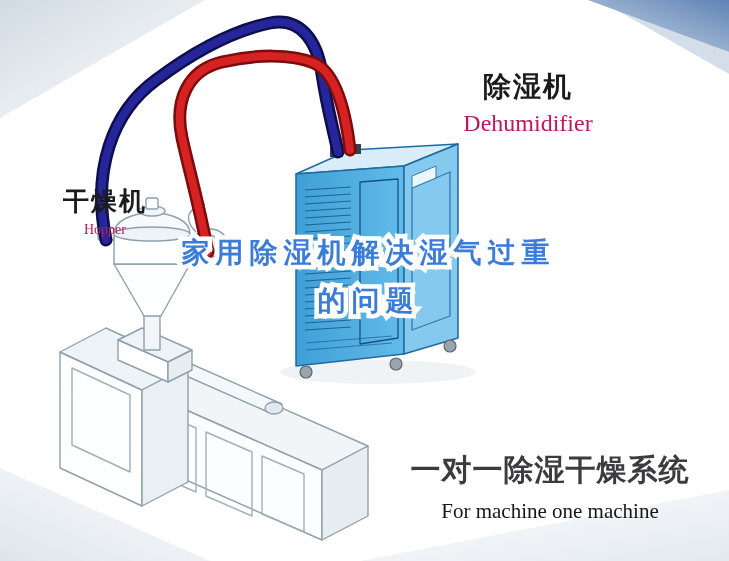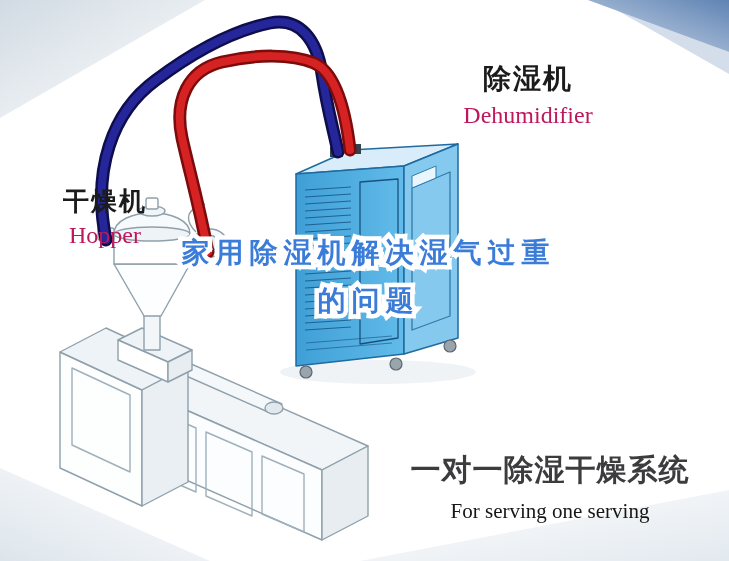--- a/index.html
+++ b/index.html
@@ -6,26 +6,26 @@
   .stage{
     position:relative;width:729px;height:561px;overflow:hidden;background:#ffffff;
     font-family:"Liberation Sans",sans-serif;
   }
   .abs{position:absolute;}
   svg{display:block;}
   
   .mlabel{position:absolute;text-align:center;color:#1b1b1b;}
   .mlabel .cn{font-weight:bold;display:block;}
   .mlabel .en{font-family:"Liberation Serif",serif;display:block;color:#be185d;}
-  .label-dehu{left:438px;top:60px;width:180px;}
+  .label-dehu{left:438px;top:68px;width:180px;}
   .label-dehu .cn{font-size:28px;letter-spacing:2px;}
   .label-dehu .en{font-size:24px;margin-top:4px;}
   .label-hopper{left:40px;top:164px;width:130px;}
   .label-hopper .cn{font-size:26px;letter-spacing:2px;margin-top:20px;}
-  .label-hopper .en{font-size:24px;margin-top:3px;}
+  .label-hopper .en{font-size:14px;margin-top:3px;}
   
   .headline{position:absolute;left:0;top:238px;width:729px;text-align:center;line-height:1.1;}
   .title-line{position:relative;height:48px;}
   .title-line .stroke,.title-line .fill{
     position:absolute;left:8px;right:0;top:0;
     font-size:28px;font-weight:900;letter-spacing:6px;white-space:nowrap;
   }
   .title-line .stroke{
     color:#ffffff;-webkit-text-stroke:9px #ffffff;
     text-shadow:0 0 3px #ffffff,2px 2px 0 #ffffff,-2px -2px 0 #ffffff,2px -2px 0 #ffffff,-2px 2px 0 #ffffff;
@@ -183,16 +183,16 @@
       <span class="fill">家用除湿机解决湿气过重</span>
     </div>
     <div class="title-line">
       <span class="stroke">的问题</span>
       <span class="fill">的问题</span>
     </div>
   </div>
 
   <div class="footer-caption">
     <span class="cn">一对一除湿干燥系统</span>
-    <span class="en">For serving one serving</span>
+    <span class="en">For machine one machine</span>
   </div>
 
 </div>
 
 </body></html>

